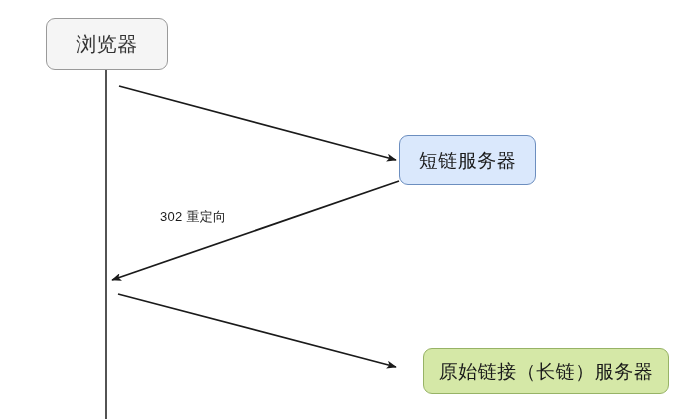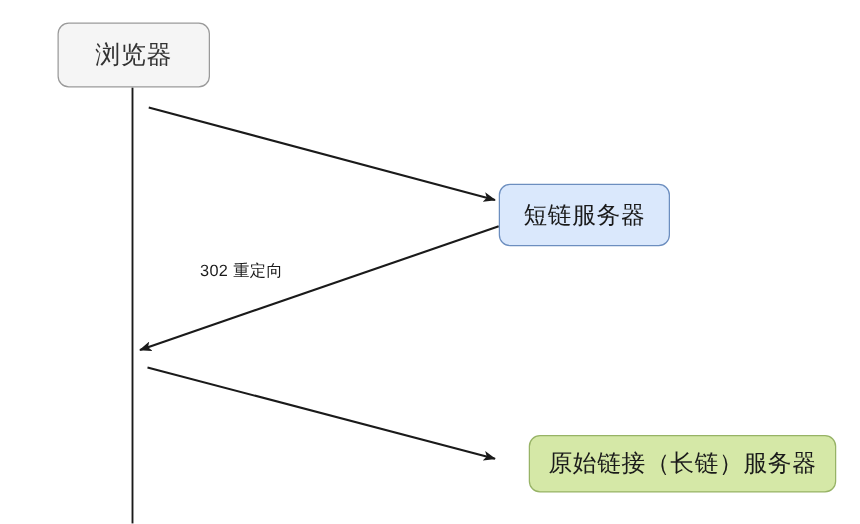--- a/index.html
+++ b/index.html
@@ -45,21 +45,21 @@
     top: 18px;
     width: 122px;
     height: 52px;
     background: #f5f5f5;
     border-color: #9a9a9a;
     color: #333333;
     font-size: 20px;
   }
   #node-short-server {
     left: 399px;
-    top: 147px;
+    top: 135px;
     width: 137px;
     height: 50px;
     background: #dae8fc;
     border-color: #6c8ebf;
     color: #1a1a1a;
     font-size: 19px;
     text-align: right;
   }
   #node-long-server {
     left: 399px;

